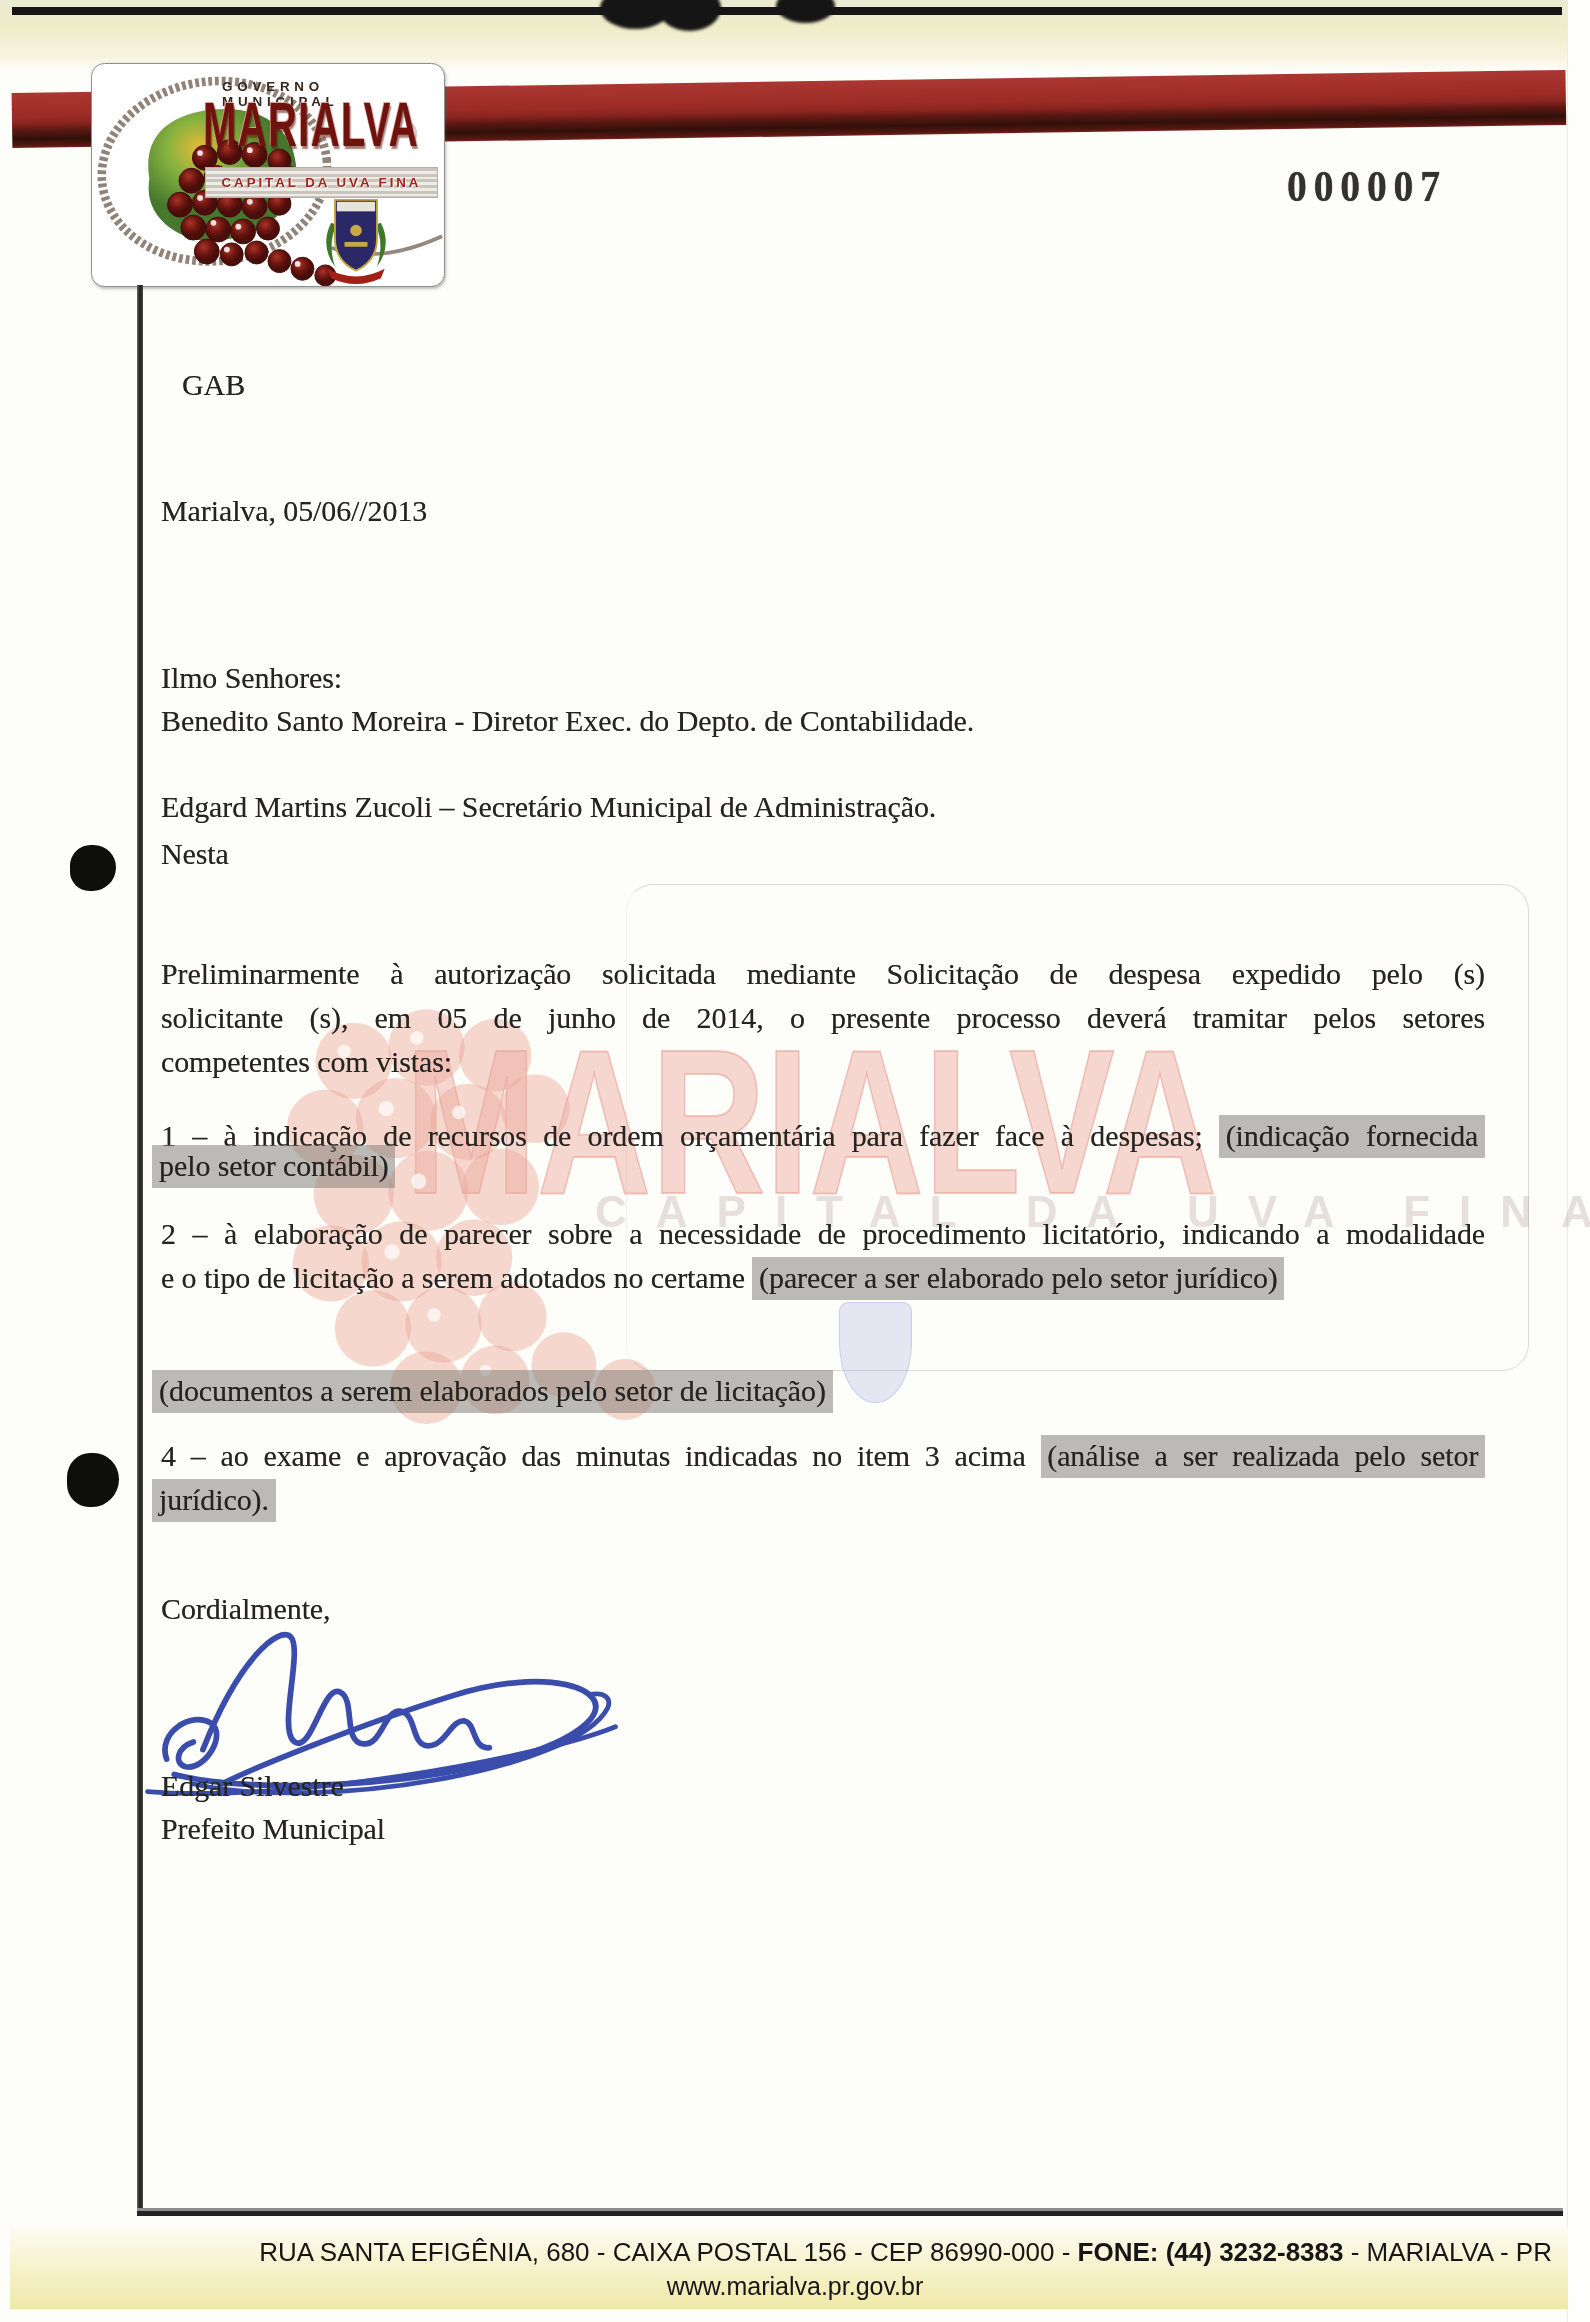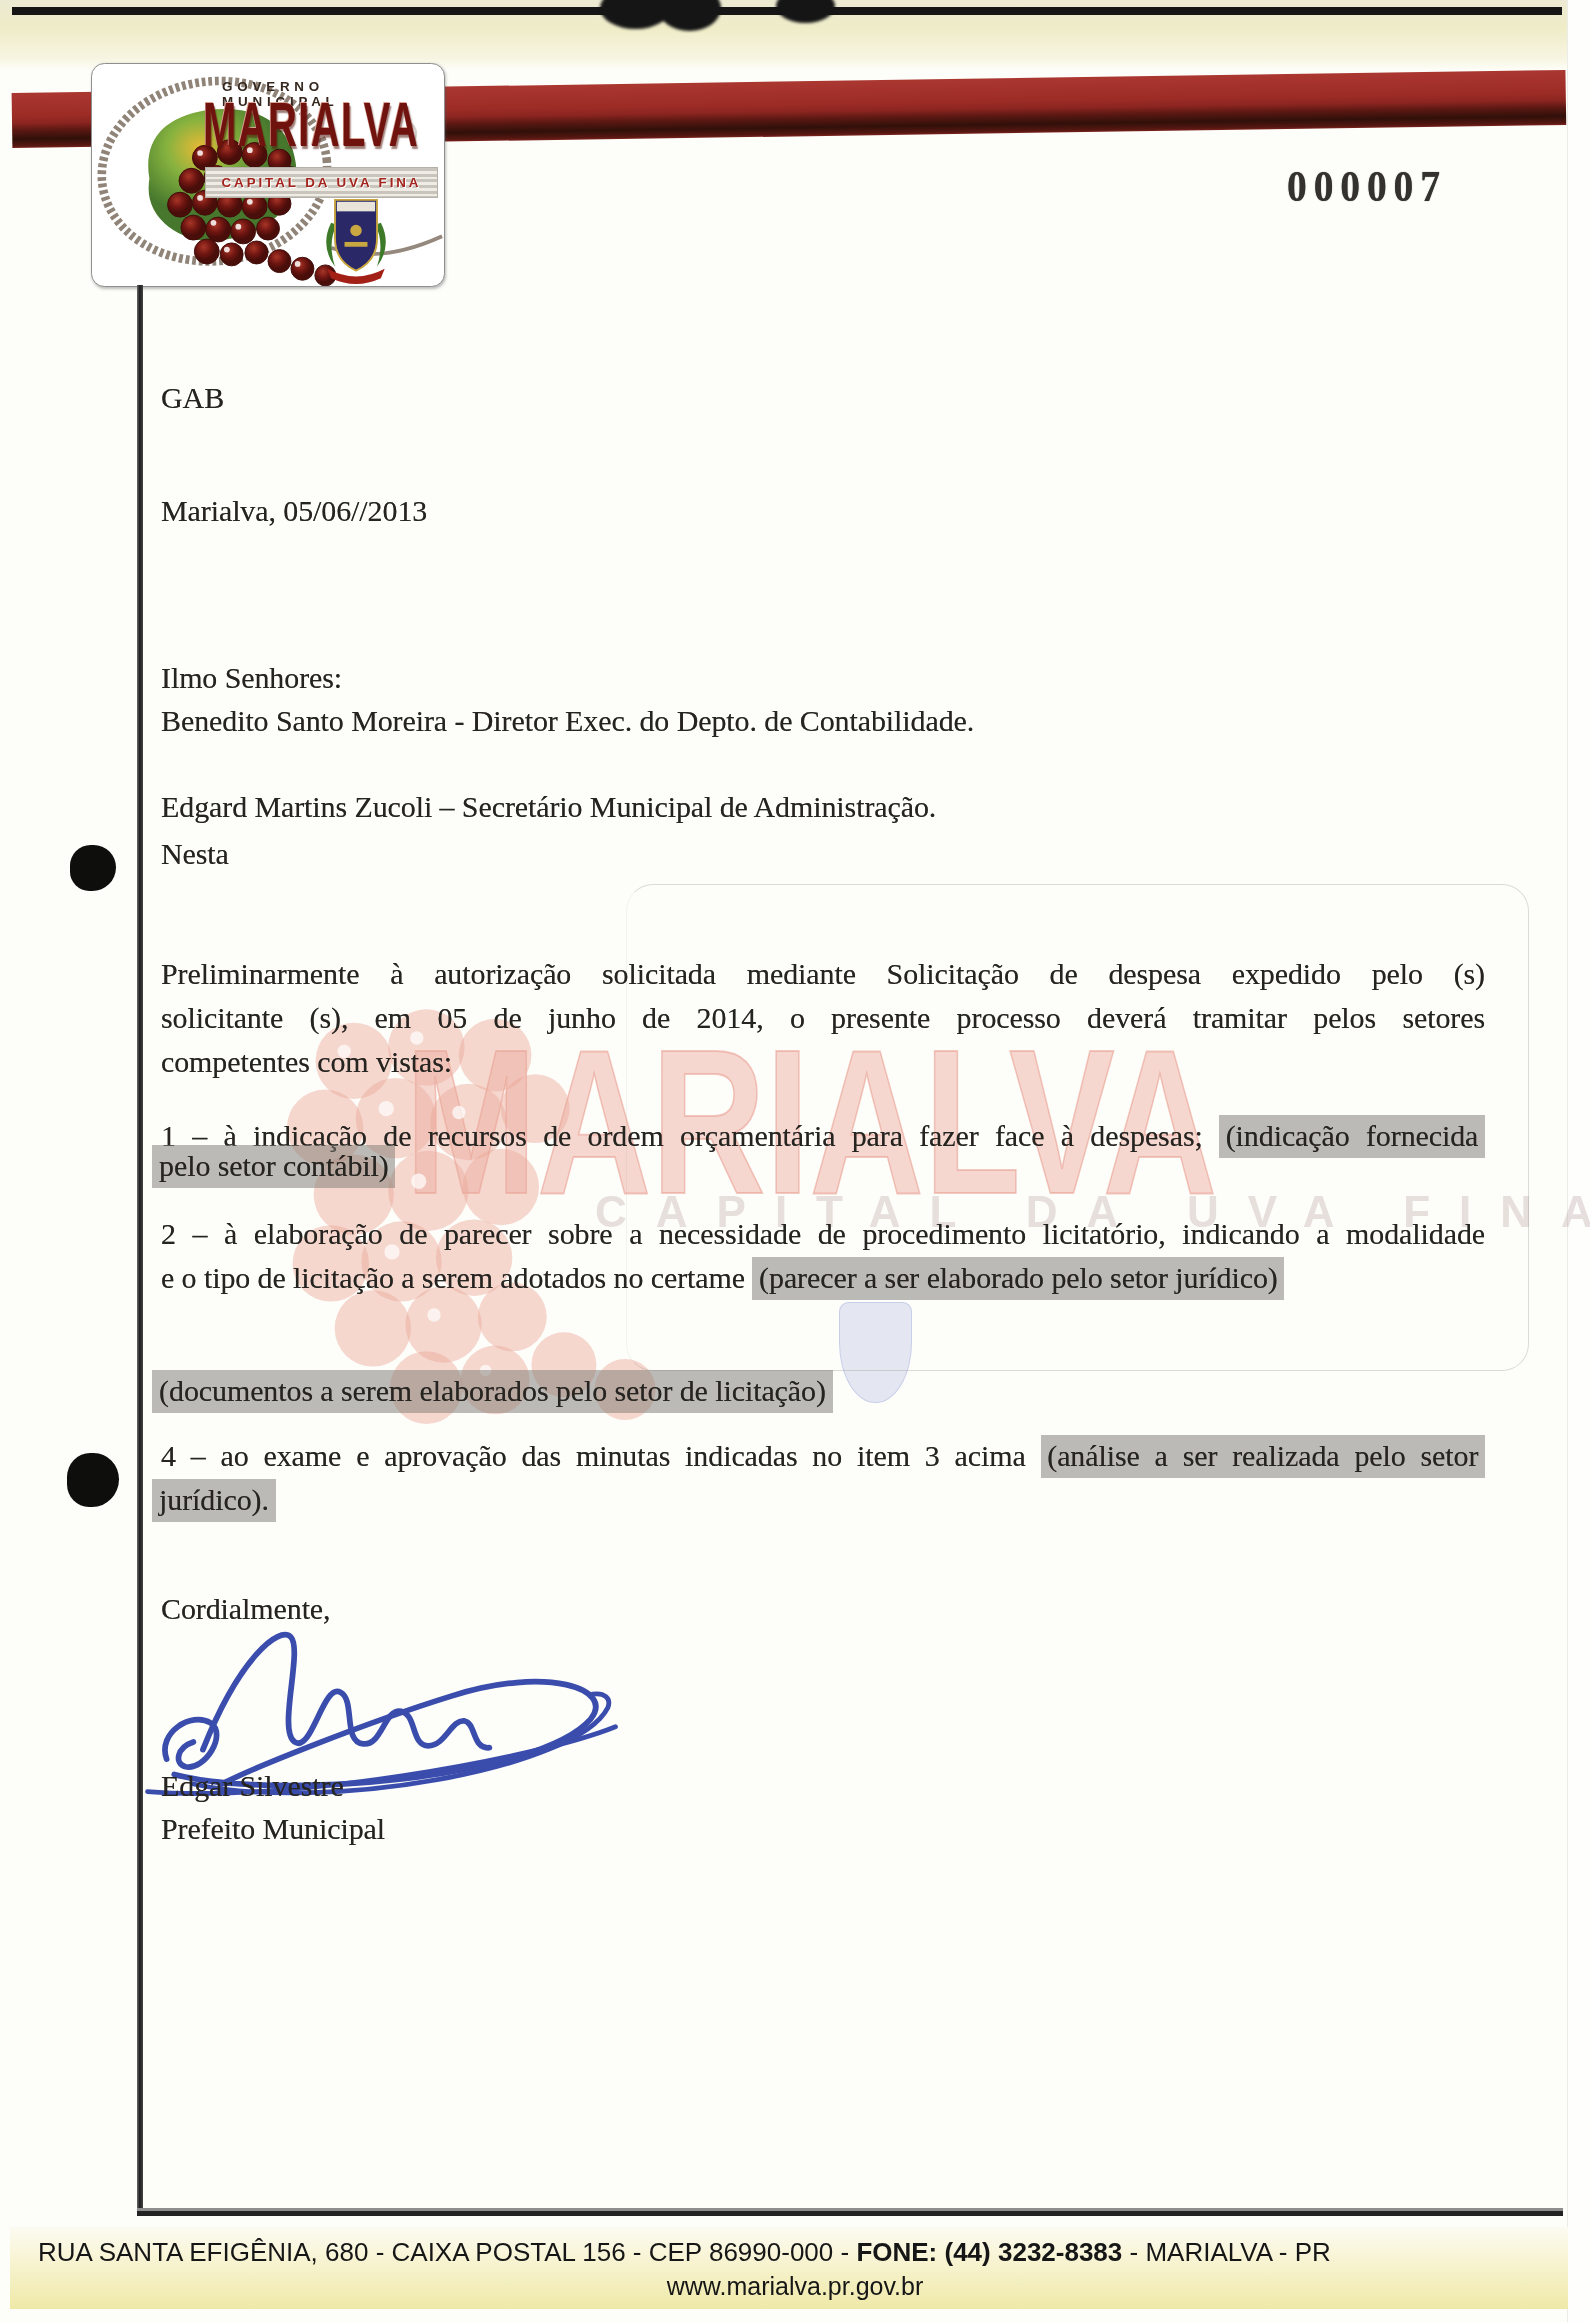--- a/index.html
+++ b/index.html
@@ -54,21 +54,21 @@
   .line{position:absolute;left:161px;width:1324px;height:42px;font-size:30px;line-height:40px;
       z-index:4;letter-spacing:-0.1px;text-shadow:0 0 0.5px rgba(45,42,38,.6);}
   .just{text-align:justify;text-align-last:justify;}
   .hl{background:rgba(128,125,119,.52);padding:3.8px 6.7px 5.7px 6.7px;}
   .hl-left{margin-left:-8.6px;}
   
   .sig{position:absolute;left:134px;top:1614px;z-index:4;}
   
   .footer-band{position:absolute;left:9.6px;top:2227px;width:1558px;height:82px;
       background:linear-gradient(180deg,#fcfbf2 0%,#f7f3cf 45%,#efe9a8 100%);z-index:5;}
-  .footer-l1{position:absolute;left:38px;top:2237px;width:1514px;text-align:left;
+  .footer-l1{position:absolute;left:38px;top:2237px;width:1514px;text-align:right;
       font-family:"Liberation Sans",sans-serif;font-size:26px;color:#161616;z-index:6;}
   .footer-l1 b{font-weight:bold;}
   .footer-l2{position:absolute;left:38px;top:2272px;width:1514px;text-align:center;
       font-family:"Liberation Sans",sans-serif;font-size:25px;color:#161616;z-index:6;}
   .z5{z-index:5;} .z6{z-index:6;}
 </style>
 </head>
 <body>
 
 <div id="page">
@@ -196,21 +196,21 @@
   </div>
 
   <div class="stamp z5">000007</div>
 
   <div class="left-border z5"></div>
   <div class="bottom-border z5"></div>
   <div class="punch z6" style="left:70px;top:845px;width:46px;height:46px;"></div>
   <div class="punch z6" style="left:67px;top:1453px;width:52px;height:54px;"></div>
   <div class="right-edge"></div>
 
-  <div class="line" style="top:378px;">GAB</div>
+  <div class="line" style="top:365px;margin-left:21px;">GAB</div>
   <div class="line" style="top:491px;">Marialva, 05/06//2013</div>
 
   <div class="line" style="top:658px;">Ilmo Senhores:</div>
   <div class="line" style="top:701px;">Benedito Santo Moreira - Diretor Exec. do Depto. de Contabilidade.</div>
   <div class="line" style="top:787px;">Edgard Martins Zucoli – Secretário Municipal de Administração.</div>
   <div class="line" style="top:834px;">Nesta</div>
 
   <div class="line just" style="top:954px;">Preliminarmente à autorização solicitada mediante Solicitação de despesa expedido pelo (s)</div>
   <div class="line just" style="top:998px;">solicitante (s), em 05 de junho de 2014, o presente processo deverá tramitar pelos setores</div>
   <div class="line" style="top:1042px;">competentes com vistas:</div>

